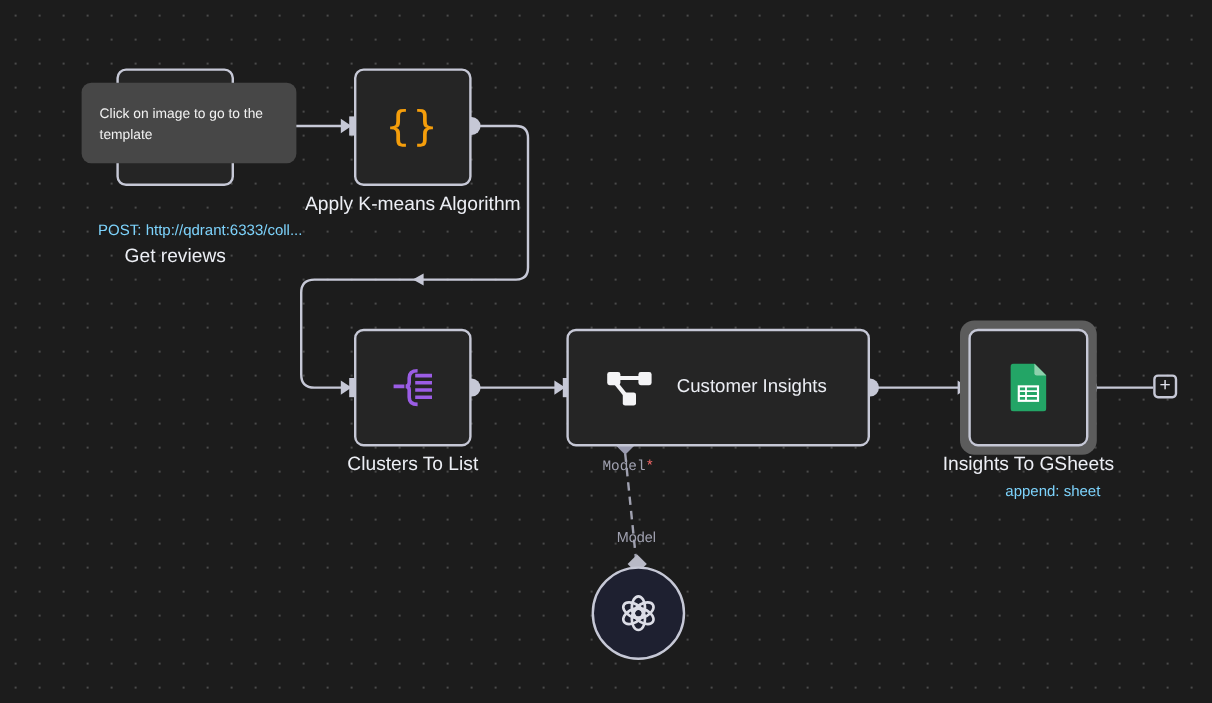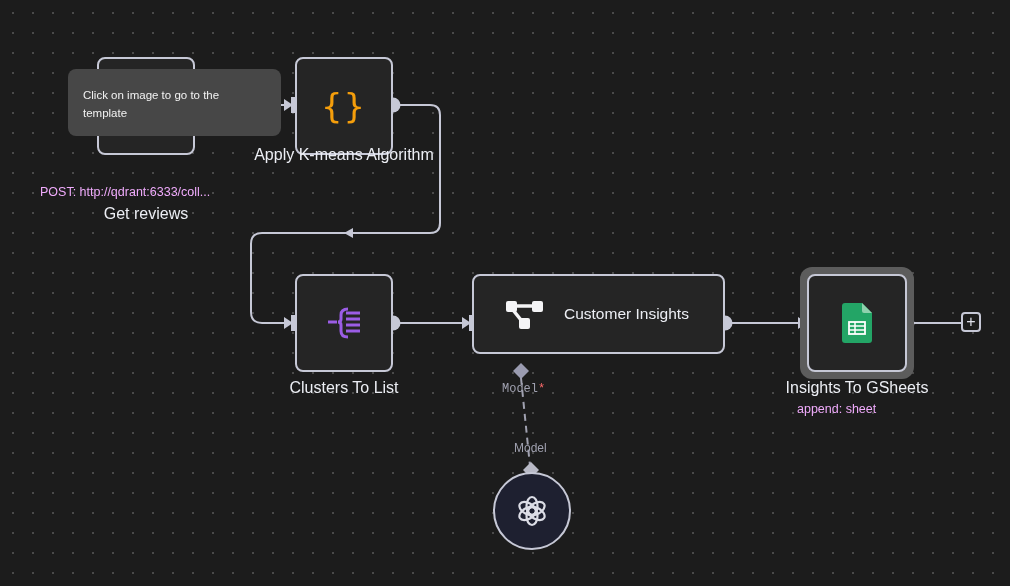--- a/index.html
+++ b/index.html
@@ -18,29 +18,29 @@
     position: absolute; box-sizing: border-box;
     background: #252525; border: 2px solid #c6c8d6; border-radius: 8px;
     display: flex; align-items: center; justify-content: center;
     cursor: pointer;
   }
   .node-label {
     position: absolute; text-align: center; white-space: nowrap;
     font-size: 16px; color: #eceef4;
   }
   .node-sub {
-    position: absolute; text-align: left; white-space: nowrap;
-    font-size: 12.5px; color: #f0abfc;
+    position: absolute; text-align: right; white-space: nowrap;
+    font-size: 12.5px; color: #7dd3fc;
   }
   .selected-ring {
     position: absolute; box-sizing: border-box;
     background: #5c5c5c; border-radius: 12px;
   }
   .tooltip {
-    position: absolute; left: 68px; top: 69px; width: 213px; height: 67px;
+    position: absolute; left: 68px; top: 69px; width: 179px; height: 67px;
     background: #474747; border-radius: 8px; box-sizing: border-box;
     padding: 17px 15px; font-size: 11.5px; line-height: 18px; color: #f2f2f2;
   }
   .agent-title {
     font-size: 15.5px; line-height: 20px; color: #eceef4; margin-left: 18px;
   }
   .port-label { position: absolute; font-size: 12px; color: #a0a1b0; }
   .port-label .req { color: #ff6b6b; }
   .add-btn {
     position: absolute; left: 961px; top: 312px; width: 20px; height: 20px;
@@ -97,35 +97,35 @@
     <span></span>
   </div>
   <div class="node-label" style="left:96px; top:162px; width:100px;margin-top:43px;">Get reviews</div>
   <div class="node-sub" style="left:40px; top:185px; width:212px;">POST: http://qdrant:6333/coll...</div>
 
   <div class="tooltip">Click on image to go to the template</div>
 
   <div class="node" style="left:295px; top:57px; width:98px; height:98px;">
     <span style="color:#f59e0b; font-size:34px; font-family:'DejaVu Sans Mono', monospace; letter-spacing:2px;">{}</span>
   </div>
-  <div class="node-label" style="left:244px; top:146px; width:200px;">Apply K-means Algorithm</div>
+  <div class="node-label" style="left:244px; top:162px; width:200px;">Apply K-means Algorithm</div>
 
   <div class="node" style="left:295px; top:274px; width:98px; height:98px;">
     <svg width="40" height="36" viewBox="0 0 40 36">
       <line x1="4" y1="17" x2="13" y2="17" stroke="#9b5de5" stroke-width="3"></line>
       <path d="M24 4 Q17 4 17 10 L17 14 Q17 17 14 17 Q17 17 17 20 L17 26 Q17 32 24 32" stroke="#9b5de5" stroke-width="3" fill="none"></path>
       <line x1="22" y1="8" x2="36" y2="8" stroke="#9b5de5" stroke-width="3"></line>
       <line x1="22" y1="14" x2="36" y2="14" stroke="#9b5de5" stroke-width="3"></line>
       <line x1="22" y1="20" x2="36" y2="20" stroke="#9b5de5" stroke-width="3"></line>
       <line x1="22" y1="26" x2="36" y2="26" stroke="#9b5de5" stroke-width="3"></line>
     </svg>
   </div>
   <div class="node-label" style="left:269px; top:379px; width:150px;">Clusters To List</div>
 
-  <div class="node" style="left:472px; top:274px; width:253px; height:80px; justify-content:flex-start; padding-left:30px;">
+  <div class="node" style="left:472px; top:274px; width:253px; height:98px; justify-content:flex-start; padding-left:30px;">
     <svg width="42" height="34" viewBox="0 0 42 34">
       <rect x="2" y="4" width="11" height="11" rx="2" fill="#f4f4f6"></rect>
       <rect x="28" y="4" width="11" height="11" rx="2" fill="#f4f4f6"></rect>
       <rect x="15" y="21" width="11" height="11" rx="2" fill="#f4f4f6"></rect>
       <line x1="12" y1="9" x2="29" y2="9" stroke="#f4f4f6" stroke-width="3.5"></line>
       <line x1="9" y1="13" x2="17" y2="23" stroke="#f4f4f6" stroke-width="3.5"></line>
     </svg>
     <div class="agent-title">
       <div>Customer Insights</div>
     </div>

